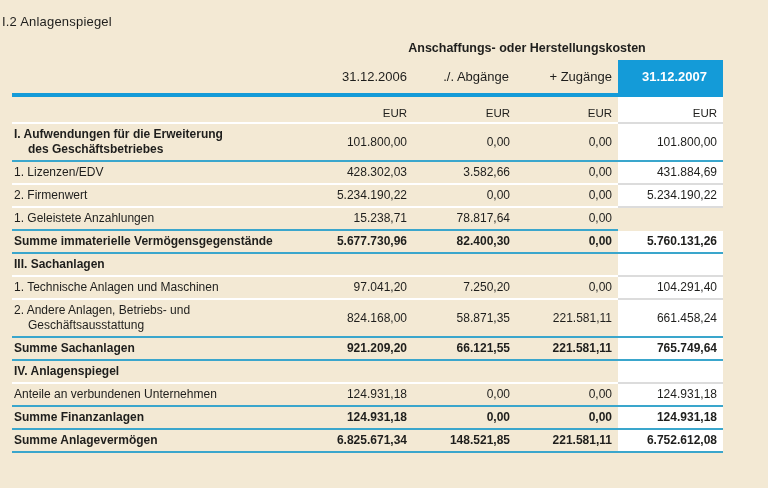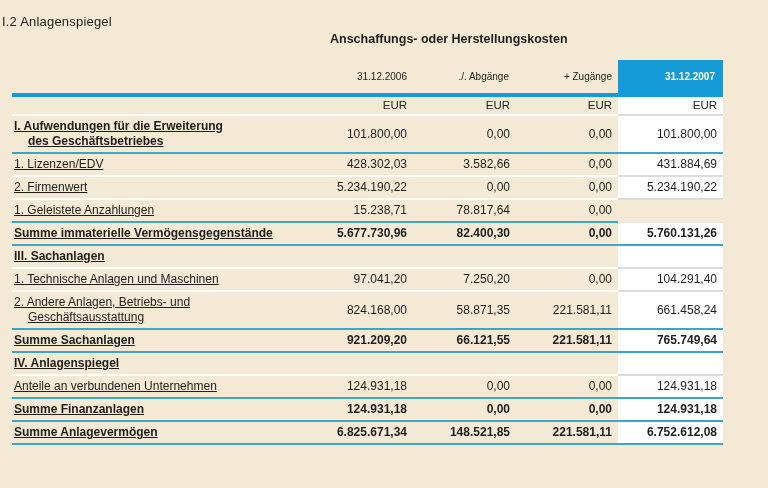--- a/index.html
+++ b/index.html
@@ -4,39 +4,39 @@
 <style>
   * { margin:0; padding:0; box-sizing:border-box; }
   html,body { width:768px; height:488px; }
   body {
     background: var(--bg, #f3e9d4);
     font-family: "Liberation Sans", sans-serif;
     color: var(--text, #1e1e1c);
   }
   .page { position:relative; width:768px; height:488px; background:var(--bg, #f3e9d4); overflow:hidden; }
   .title { position:absolute; left:2px; top:14px; font-size:13px; letter-spacing:0.2px; }
-  .cost-header { position:absolute; left:330px; top:32px; width:394px; text-align:left; font-weight:bold; font-size:12.5px; }
+  .cost-header { position:absolute; left:330px; top:41px; width:394px; text-align:center; font-weight:bold; font-size:12.5px; }
   .table { position:absolute; left:12px; top:60px; width:711px; }
   .row { display:flex; align-items:stretch; }
   .cell { display:flex; align-items:center; font-size:12px; line-height:15px; padding:3px 0; }
-  .cell.label { width:298px; padding-left:2px; padding-right:6px;text-decoration:underline; }
+  .cell.label { width:298px; padding-left:2px; padding-right:6px; }
   .cell.label span { display:block; padding-left:14px; text-indent:-14px; white-space:pre-line; }
   .cell.num { justify-content:flex-end; text-align:right; padding-right:6px; }
   .c1 { width:103px; } .c2 { width:103px; } .c3 { width:102px; }
   .c4 { width:105px; background: var(--col-bg, #ffffff); }
   .header-row { min-height:33px; }
-  .header-row .cell { font-size:10px; padding:0 6px 0 0; background:transparent; }
+  .header-row .cell { font-size:13px; padding:0 6px 0 0; background:transparent; }
   .header-row .c4 {
     background: var(--blue, #149bd8);
     color: var(--header-text, #ffffff);
     font-weight:bold;
-    padding-right:8px;
+    padding-right:16px;
   }
   .thick-rule { height:4px; background: var(--blue, #149bd8); width:711px; }
-  .eur-row .cell { font-size:11.5px; padding-top:1px; padding-bottom:1px; min-height:17px;text-align:center; }
+  .eur-row .cell { font-size:11.5px; padding-top:9px; padding-bottom:1px; min-height:17px;text-align:center; }
   .data-row { min-height:23px; }
   .b-light .cell { border-bottom:2px solid var(--line-light, #ffffff); }
   .b-light .cell.c4 { border-bottom-color: var(--line-gray, #dcdcdc); }
   .b-blue .cell { border-bottom:2px solid var(--line-blue, #3aa6cc); }
   .section .cell.label, .item-bold .cell.label { font-weight:bold; }
   .sum .cell { font-weight:bold; }
 </style>
 </head>
 <body>
 

